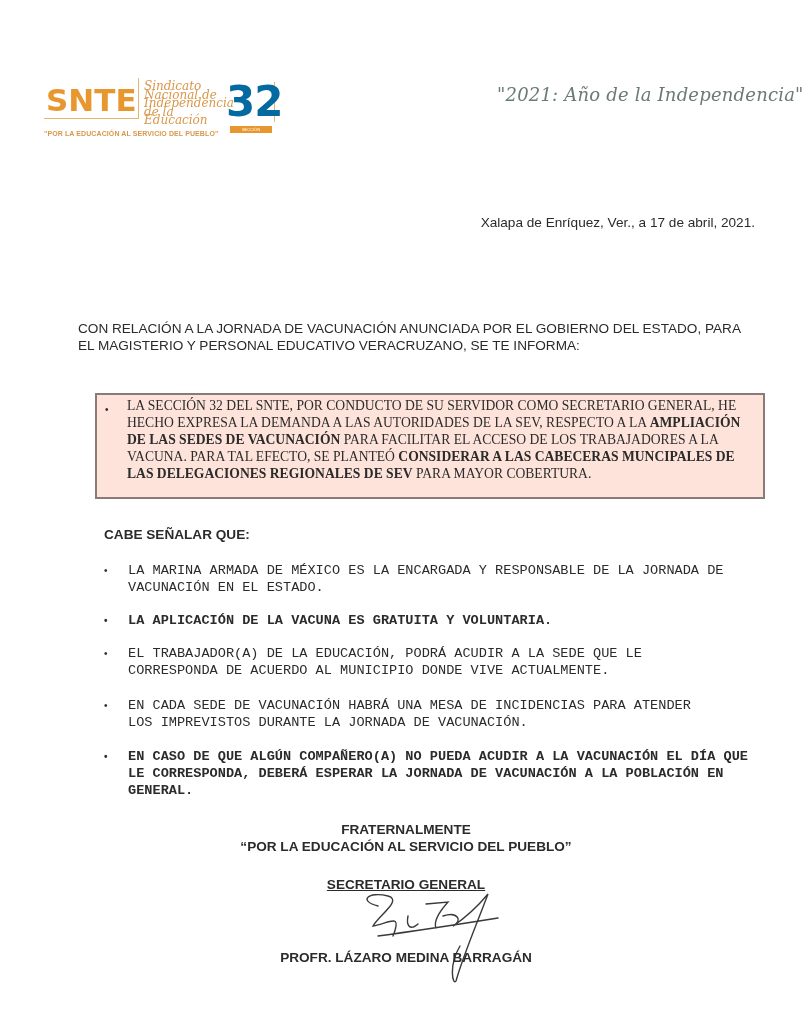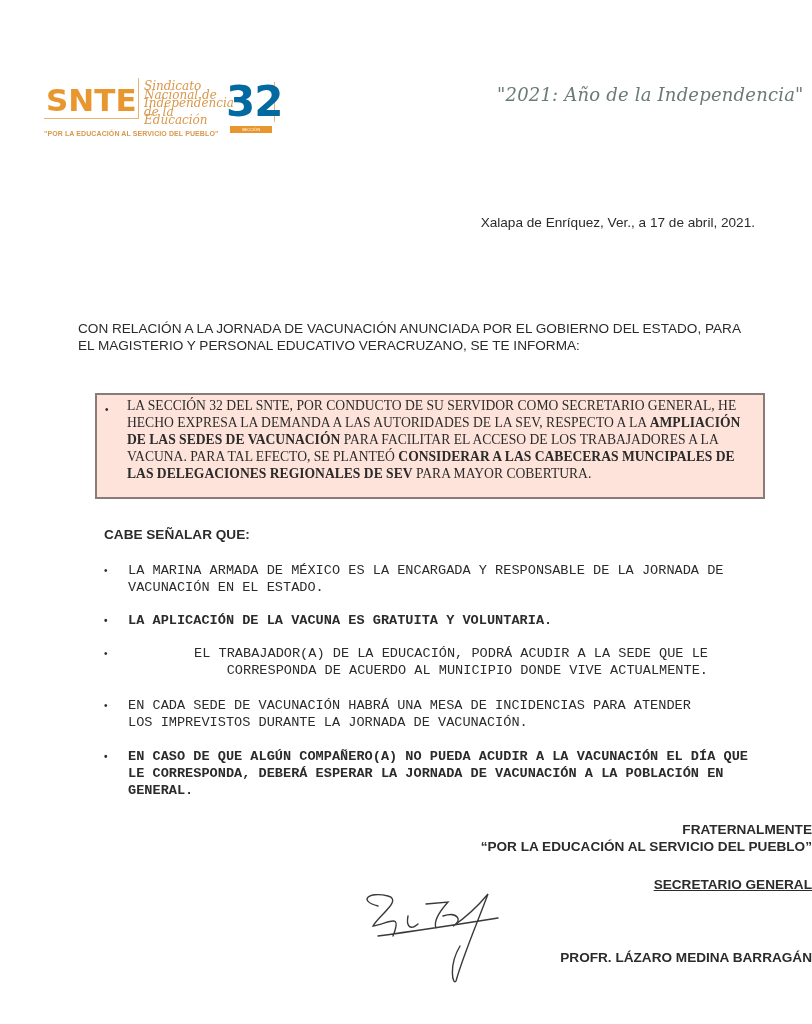--- a/index.html
+++ b/index.html
@@ -25,21 +25,21 @@
     .addr { left: 78px; top: 266px; }
     .intro { left: 78px; top: 320px; width: 680px; }
     .b { font-weight: bold; }
     .box { left: 95px; top: 393px; width: 654px; height: 96px; background: #fde3da; border: 2px solid #8a7a78; padding: 2px 6px 4px 6px; }
     .box-bullet { position: absolute; left: 8px; top: 6px; font-size: 10px; }
     .box-text { position: absolute; left: 30px; top: 2px; width: 630px; font-family: Liberation Serif, serif; }
     .cabe { left: 104px; top: 526px; }
     .li { left: 104px; width: 660px; }
     .li .dot { position: absolute; left: 0; top: 0; font-size: 10px; line-height: 17px; }
     .li .t { position: absolute; left: 24px; top: 0; width: 640px; font-family: Liberation Mono, monospace; }
-    .center { text-align: right; width: 812px; left: 0; }
+    .center { text-align: center; width: 812px; left: 0; }
     .sig-svg { left: 348px; top: 886px; }
   </style>
 </head>
 <body>
 
 <div class="abs logo">
   <div class="snte-frame"></div>
   <div class="snte-word">SNTE</div>
   <div class="snte-small">
     <div>Sindicato</div>
@@ -72,21 +72,21 @@
 <div class="abs txt li" style="top:562px;">
   <span class="dot">•</span>
   <div class="t" style="width:600px;">LA MARINA ARMADA DE MÉXICO ES LA ENCARGADA Y RESPONSABLE DE LA JORNADA DE VACUNACIÓN EN EL ESTADO.</div>
 </div>
 <div class="abs txt li b" style="top:612px;">
   <span class="dot">•</span>
   <div class="t">LA APLICACIÓN DE LA VACUNA ES GRATUITA Y VOLUNTARIA.</div>
 </div>
 <div class="abs txt li" style="top:645px;">
   <span class="dot">•</span>
-  <div class="t" style="width:580px;text-align:right;">EL TRABAJADOR(A) DE LA EDUCACIÓN, PODRÁ ACUDIR A LA SEDE QUE LE CORRESPONDA DE ACUERDO AL MUNICIPIO DONDE VIVE ACTUALMENTE.</div>
+  <div class="t" style="width:580px;">EL TRABAJADOR(A) DE LA EDUCACIÓN, PODRÁ ACUDIR A LA SEDE QUE LE CORRESPONDA DE ACUERDO AL MUNICIPIO DONDE VIVE ACTUALMENTE.</div>
 </div>
 <div class="abs txt li" style="top:697px;">
   <span class="dot">•</span>
   <div class="t" style="width:580px;">EN CADA SEDE DE VACUNACIÓN HABRÁ UNA MESA DE INCIDENCIAS PARA ATENDER LOS IMPREVISTOS DURANTE LA JORNADA DE VACUNACIÓN.</div>
 </div>
 <div class="abs txt li b" style="top:748px;">
   <span class="dot">•</span>
   <div class="t" style="width:640px;">EN CASO DE QUE ALGÚN COMPAÑERO(A) NO PUEDA ACUDIR A LA VACUNACIÓN EL DÍA QUE LE CORRESPONDA, DEBERÁ ESPERAR LA JORNADA DE VACUNACIÓN A LA POBLACIÓN EN GENERAL.</div>
 </div>
 

